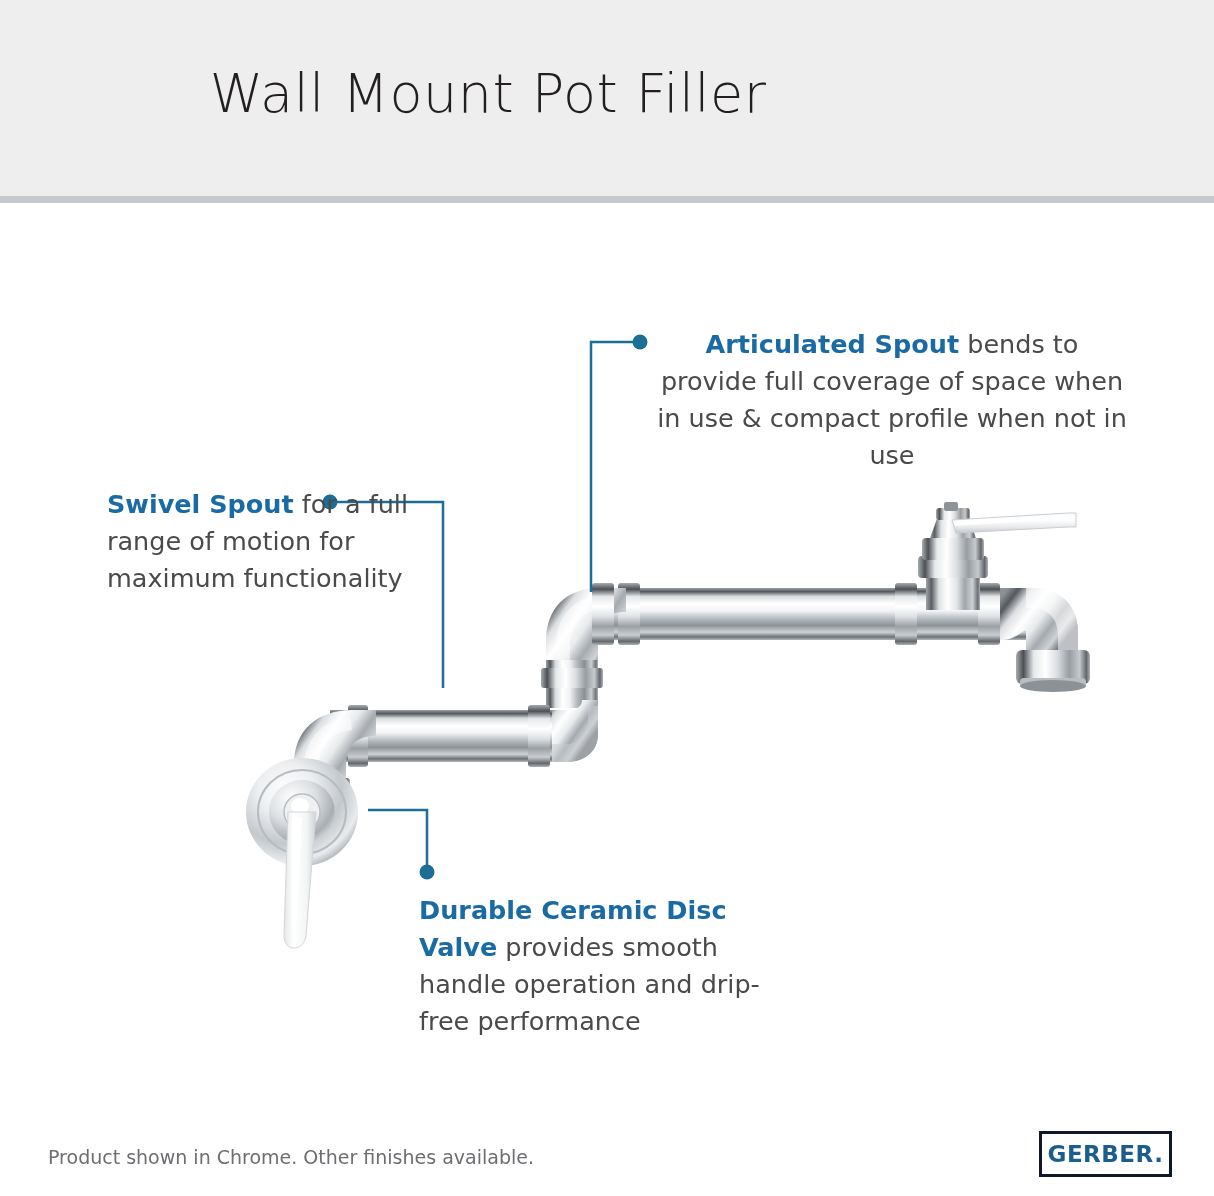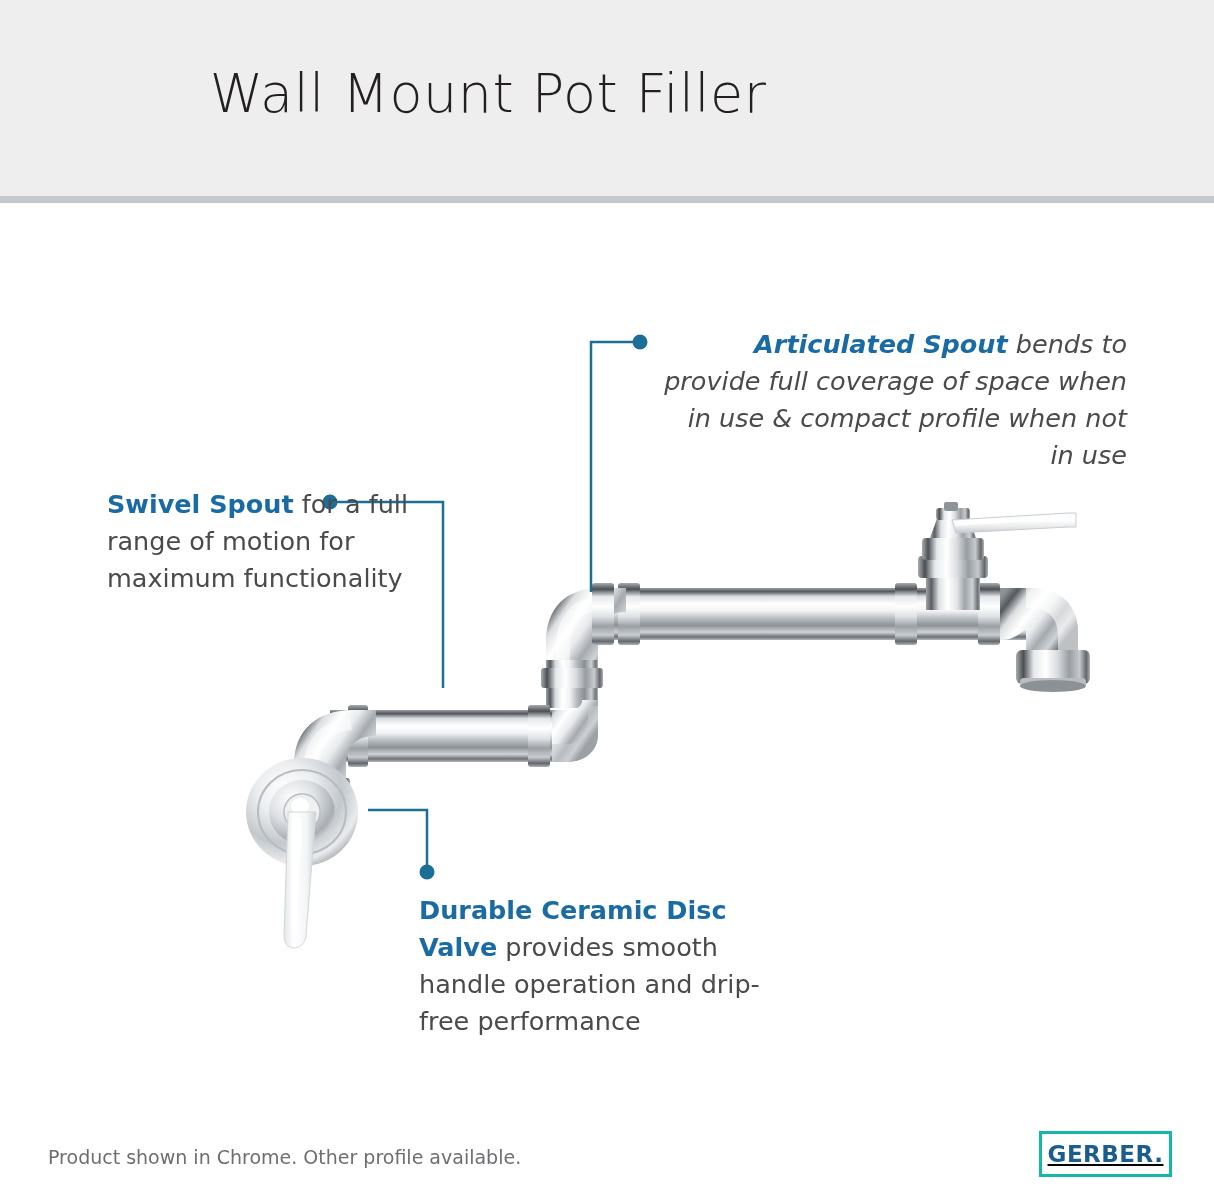--- a/index.html
+++ b/index.html
@@ -63,22 +63,21 @@
   }
   .callout .lead {
     color: #1a6ba4;
     font-weight: 700;
   }
 
   #callout-articulated {
     left: 657px;
     top: 326px;
     width: 470px;
-    text-align: right;
-    font-style: italic;
+    text-align: center;
   }
   #callout-swivel {
     left: 107px;
     top: 486px;
     width: 330px;
     text-align: left;
   }
   #callout-valve {
     left: 419px;
     top: 892px;
@@ -130,27 +129,26 @@
     font-size: 19px;
     vertical-align: super;
     letter-spacing: 0;
   }
   .gerber-box {
     position: absolute;
     left: 1039px;
     top: 1131px;
     width: 133px;
     height: 46px;
-    border: 3px solid #14b8a6;
+    border: 3px solid #0f172a;
     box-sizing: border-box;
     display: flex;
     align-items: center;
     justify-content: center;
     background: #ffffff;
-    text-decoration: underline;
   }
   .gerber-text {
     font-family: "DejaVu Sans", sans-serif;
     font-size: 23px;
     font-weight: 700;
     letter-spacing: 0.5px;
     color: #1b5e8e;
     white-space: nowrap;
   }
 </style>
@@ -382,20 +380,20 @@
   </div>
 
   <div class="callout" id="callout-swivel">
     <span class="lead">Swivel Spout</span><span> for a full range of motion for maximum functionality</span>
   </div>
 
   <div class="callout" id="callout-valve">
     <span class="lead">Durable Ceramic Disc Valve</span><span> provides smooth handle operation and drip-free performance</span>
   </div>
 
-  <div class="footer-note">Product shown in Chrome. Other profile available.</div>
+  <div class="footer-note">Product shown in Chrome. Other finishes available.</div>
 
 
   <div class="gerber-box">
     <span class="gerber-text">GERBER.</span>
   </div>
 
 </div>
 
 </body></html>

